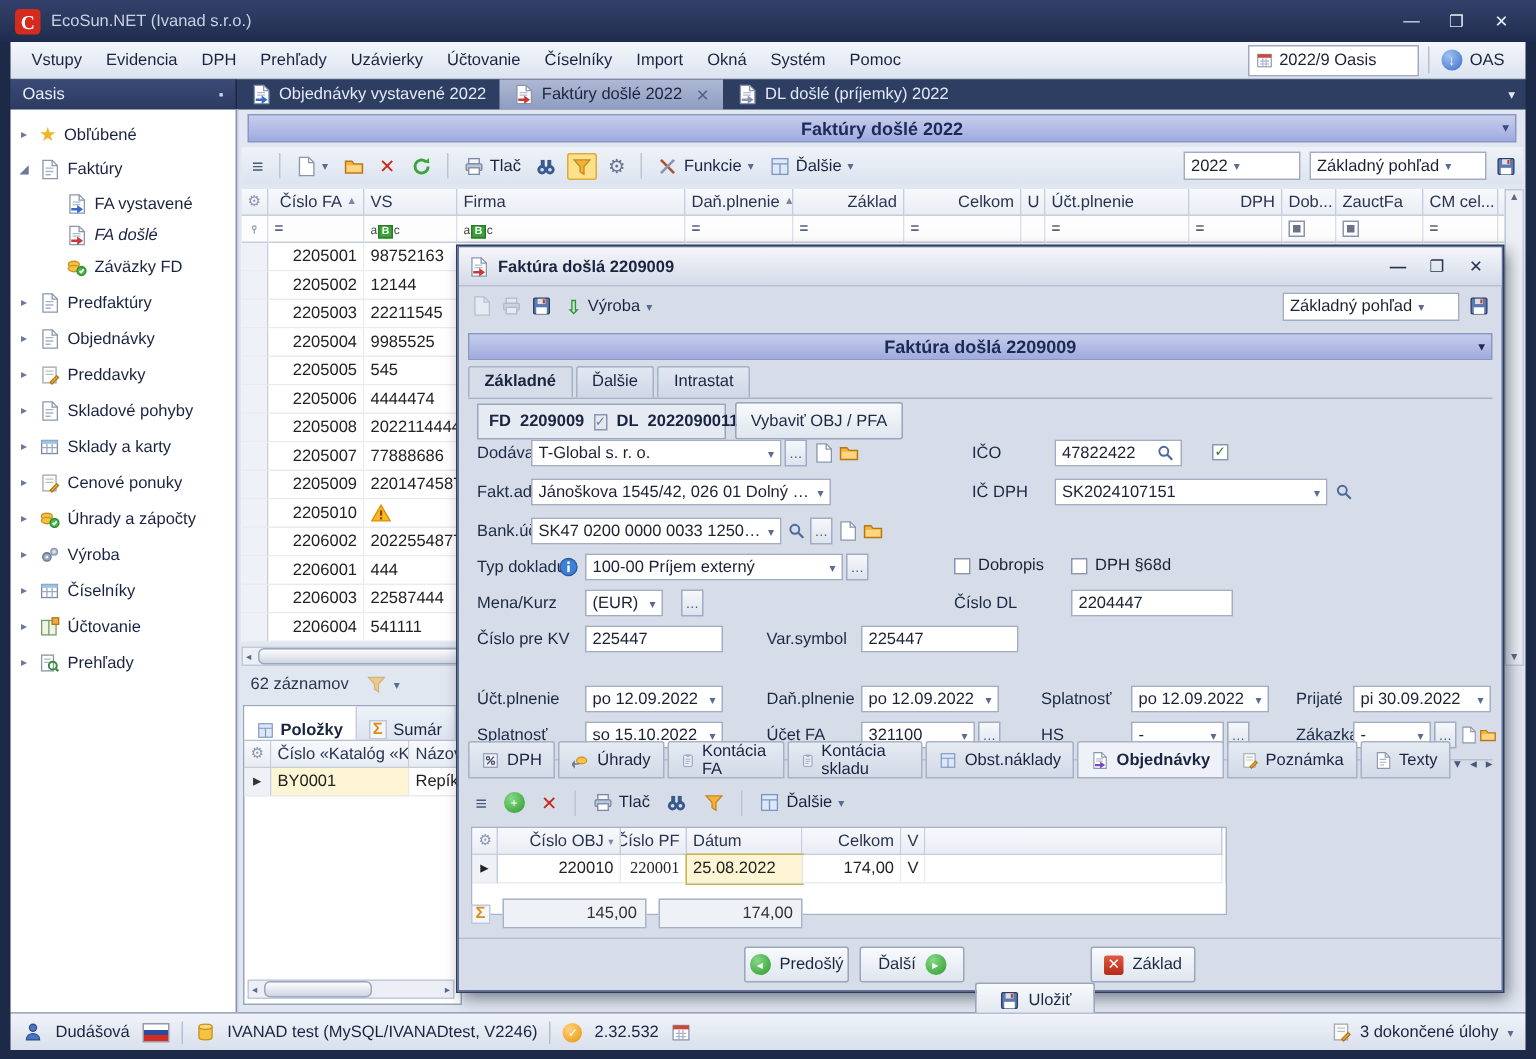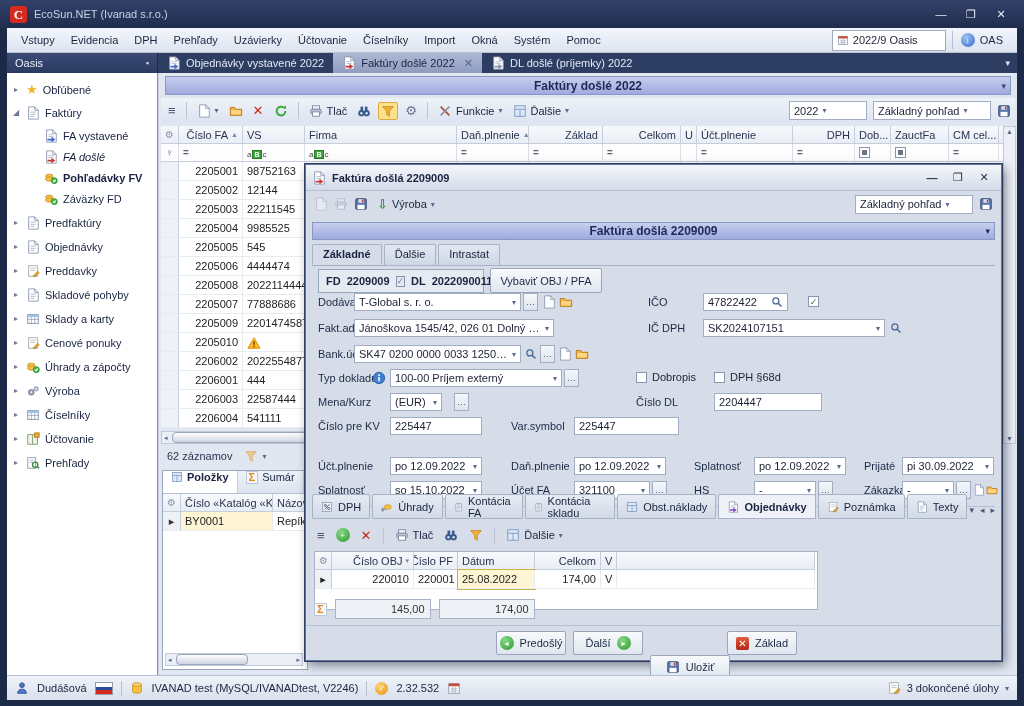--- a/index.html
+++ b/index.html
@@ -81,21 +81,21 @@
   .cb.dim.on::after{color:#7a8498;}
   .scrollh{position:absolute;height:13px;background:#eceff5;border:1px solid #c2cada;box-sizing:border-box;display:flex;align-items:center;}
   .scrollh .thumb{height:9px;background:linear-gradient(#fdfdfe,#cfd6e2);border:1px solid #9aa6bc;border-radius:4px;margin:0 2px;}
   .sarr{color:#5a6b8f;font-size:7px;padding:0 2px;}
   .vscroll{position:absolute;width:13px;background:#eceff5;border:1px solid #c2cada;box-sizing:border-box;
            display:flex;flex-direction:column;justify-content:space-between;align-items:center;padding:1px 0;}
   .records{position:absolute;left:8px;top:376px;display:flex;align-items:center;gap:12px;color:#2a3450;}
   
   .ipanel{position:absolute;left:3px;top:397px;width:146px;height:200px;background:#fff;border:1px solid #9aa6bc;box-sizing:border-box;}
   .iptabs{display:flex;background:linear-gradient(#eef2f8,#dde4f0);border-bottom:1px solid #b7c0d2;height:22px;}
-  .iptab{display:flex;align-items:flex-start;gap:4px;padding:0 8px;color:#1a2440;border-right:1px solid #c6cddb;}
+  .iptab{display:flex;align-items:flex-end;gap:4px;padding:0 8px;color:#1a2440;border-right:1px solid #c6cddb;}
   .iptab.active{background:#fff;font-weight:bold;}
   .sumglyph{color:#e08a1a;font-weight:bold;font-size:11px;border:1px solid #c0c8d8;background:#f4f6fa;padding:0 2px;line-height:11px;}
   
   .dialog{position:absolute;left:305px;top:164px;width:697px;height:497px;background:#d6dde9;
           border:1px solid #66729a;outline:1px solid #2e3e62;box-shadow:3px 4px 10px rgba(10,16,34,.5);box-sizing:border-box;}
   .dtbar{position:absolute;left:0;top:0;right:0;height:25px;background:linear-gradient(#f4f6fa,#d4dbe8);
          border-bottom:1px solid #b7c0d2;display:flex;align-items:center;padding:0 6px;gap:6px;color:#1a2440;font-weight:bold;}
   .dtbar .wbtn{color:#2a3450;width:22px;}
   .dtools{position:absolute;left:0;top:25px;right:0;height:28px;display:flex;align-items:center;gap:6px;padding:0 8px;}
   .dis{opacity:.4;}
@@ -366,27 +366,20 @@
           </svg>
           <span>FA vystavené</span>
         </div>
         <div class="snode" style="padding-left: 18px; font-style: italic;">
           <span class="exp"></span>
           <svg class="ic" style="color:#c83a3a">
             <use href="#sym-docarr"></use>
           </svg>
           <span>FA došlé</span>
         </div>
-        <div class="snode sel" style="padding-left: 18px;">
-          <span class="exp"></span>
-          <svg class="ic" style="filter:hue-rotate(0deg)">
-            <use href="#sym-coins"></use>
-          </svg>
-          <span>Pohľadávky FV</span>
-        </div>
         <div class="snode" style="padding-left: 18px;">
           <span class="exp"></span>
           <svg class="ic" style="filter:hue-rotate(0deg)">
             <use href="#sym-coins"></use>
           </svg>
           <span>Záväzky FD</span>
         </div>
         <div class="snode" style="padding-left: 0px; margin-top: 3px;">
           <span class="exp">▸</span>
           <svg class="ic" style="color:#6a7690">
@@ -1235,21 +1228,21 @@
           <span class="gh" style="width: 16px; flex: 0 0 auto;">
             <span>V</span>
           </span>
           <span class="gh" style="width: 198px; flex: 0 0 auto;">
             <span></span>
           </span>
         </div>
       <div id="ord-row" style="display:flex">
           <span class="gc ind" style="width: 17px; flex: 0 0 auto; text-align: center;">▸</span>
           <span class="gc r" style="width: 82px; flex: 0 0 auto;">220010</span>
-          <span class="gc r" style="width: 44px; flex: 0 0 auto;">220001</span>
+          <span class="gc r" style="width: 44px; flex: 0 0 auto; font-family: Liberation Serif, serif;">220001</span>
           <span class="gc ycell" style="width: 77px; flex: 0 0 auto; outline: rgb(200, 180, 74) solid 1px;">25.08.2022</span>
           <span class="gc r" style="width: 66px; flex: 0 0 auto;">174,00</span>
           <span class="gc" style="width: 16px; flex: 0 0 auto;">V</span>
           <span class="gc" style="width: 198px; flex: 0 0 auto;"></span>
         </div>
       <div style="height:20px;background:#fff"></div>
     </div>
 
     <div class="sumrow">
       <span class="sumglyph">Σ</span>

